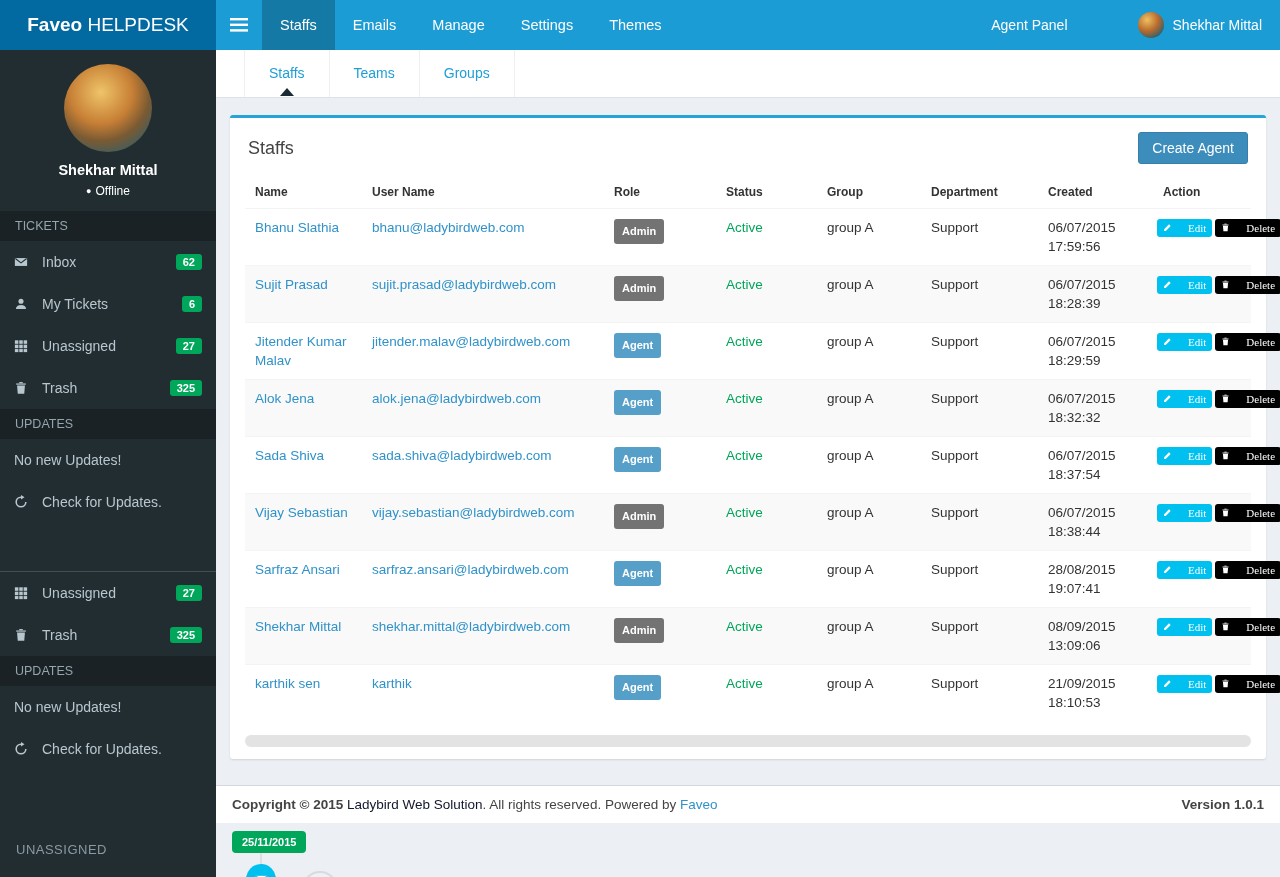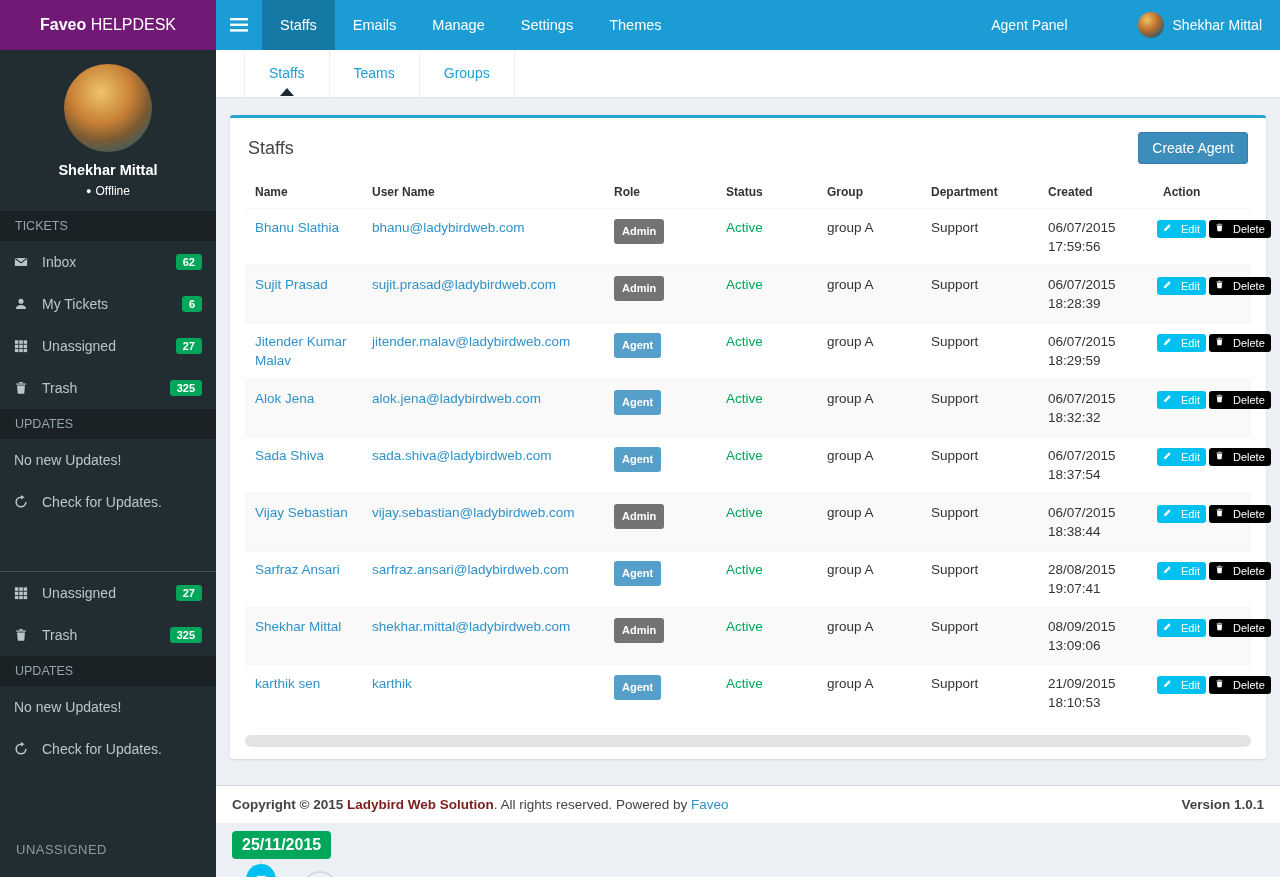--- a/index.html
+++ b/index.html
@@ -7,22 +7,22 @@
   body {
     position:relative; overflow:hidden;
     background:#ecf0f5;
     font-family:"Liberation Sans","DejaVu Sans",sans-serif;
     font-size:14px; color:#333;
   }
   a { text-decoration:none; }
 
   
   .topnav { position:absolute; top:0; left:0; right:0; height:50px; background:#1b9cd4; z-index:30; }
-  .logo { position:absolute; left:0; top:0; width:216px; height:50px; background:#701a75;
-          color:#fff; line-height:50px; text-align:center; font-size:16px; }
+  .logo { position:absolute; left:0; top:0; width:216px; height:50px; background:#0369a1;
+          color:#fff; line-height:50px; text-align:center; font-size:19px; }
   .logo b { font-weight:bold; }
   .logo span { font-weight:normal; }
   .nav-left { position:absolute; left:216px; top:0; height:50px; display:flex; }
   .hamburger { width:46px; height:50px; display:flex; align-items:center; justify-content:center; cursor:pointer; }
   .hamburger svg { width:18px; height:14px; }
   .nav-item { line-height:50px; padding:0 18px; color:#fff; font-size:14.5px; cursor:pointer; }
   .nav-item.active { background:rgba(0,0,0,0.22); }
   .nav-right { position:absolute; right:0; top:0; height:50px; display:flex; align-items:center;gap:38px; }
   .agent-panel { color:#fff; padding:0 20px; line-height:50px; cursor:pointer; }
   .user-menu { display:flex; align-items:center; padding:0 18px 0 12px; height:50px; cursor:pointer; }
@@ -74,41 +74,41 @@
                     border-bottom:1px solid #f4f4f4; font-weight:bold; }
   .staff-table td { padding:9px 10px; vertical-align:top; border-top:1px solid #f4f4f4; line-height:19px; }
   .staff-table tbody tr:nth-child(even) td { background:#f9f9f9; }
   .cell-link { color:#3092c9; cursor:pointer; }
   .label-role { display:inline-block; font-size:11px; font-weight:bold; color:#fff;
                 padding:3px 8px; border-radius:3px; margin-top:1px; }
   .label-admin { background:#737373; }
   .label-agent { background:#559fc9; }
   .status-active { color:#00a65a; }
   td.action-cell { padding:9px 0 9px 4px; white-space:nowrap; }
-  .btn-mini { display:inline-flex; gap:9px; color:#fff; font-size:11px;
+  .btn-mini { display:inline-flex; align-items:center; gap:16px; color:#fff; font-size:11px;
               padding:3px 6px; border-radius:3px; border:none; cursor:pointer;
-              font-family:Liberation Sans, sans-serif; }
+              font-family:Liberation Serif, serif; }
   .btn-mini svg { width:9px; height:9px; }
   .btn-edit { background:#00c0ef; margin-right:3px; }
   .btn-delete { background:#000000; }
   .hscrollbar { margin:14px 15px 0; height:12px; background:#e3e3e3; border-radius:6px; cursor:pointer; }
 
   
   .main-footer { margin-top:26px; background:#fff; border-top:1px solid #d2d6de;
                  padding:11px 16px; font-size:13.5px; color:#444; overflow:hidden; }
   .footer-left { float:left; }
-  .footer-left .blue-link { color:#7f1d1d; font-weight:bold; cursor:pointer; }
+  .footer-left .blue-link { color:#0f172a; font-weight:normal; cursor:pointer; }
   .footer-left .blue-link2 { color:#3092c9; cursor:pointer; }
   .footer-version { float:right; font-weight:bold; }
 
   
   .timeline { position:relative; margin:8px 0 0 16px; height:60px; }
   .tl-line { position:absolute; left:28px; top:10px; width:2px; height:60px; background:#dcdfe4; }
   .time-badge { position:relative; display:inline-block; background:#00a65a; color:#fff; font-weight:bold;
-                font-size:16px; padding:5px 10px; border-radius:4px; }
+                font-size:11px; padding:5px 10px; border-radius:4px; }
   .tl-icon { position:absolute; top:33px; left:14px; width:30px; height:30px; border-radius:50%;
              background:#00c0ef; color:#fff; display:flex; align-items:center; justify-content:center; }
   .tl-icon svg { width:13px; height:13px; }
   .tl-circle { position:absolute; top:40px; left:70px; width:36px; height:36px; border-radius:50%;
                background:#eef1f4; border:2px solid #d7dbe0; }
 </style>
 </head>
 <body>
 
 <div class="topnav">

